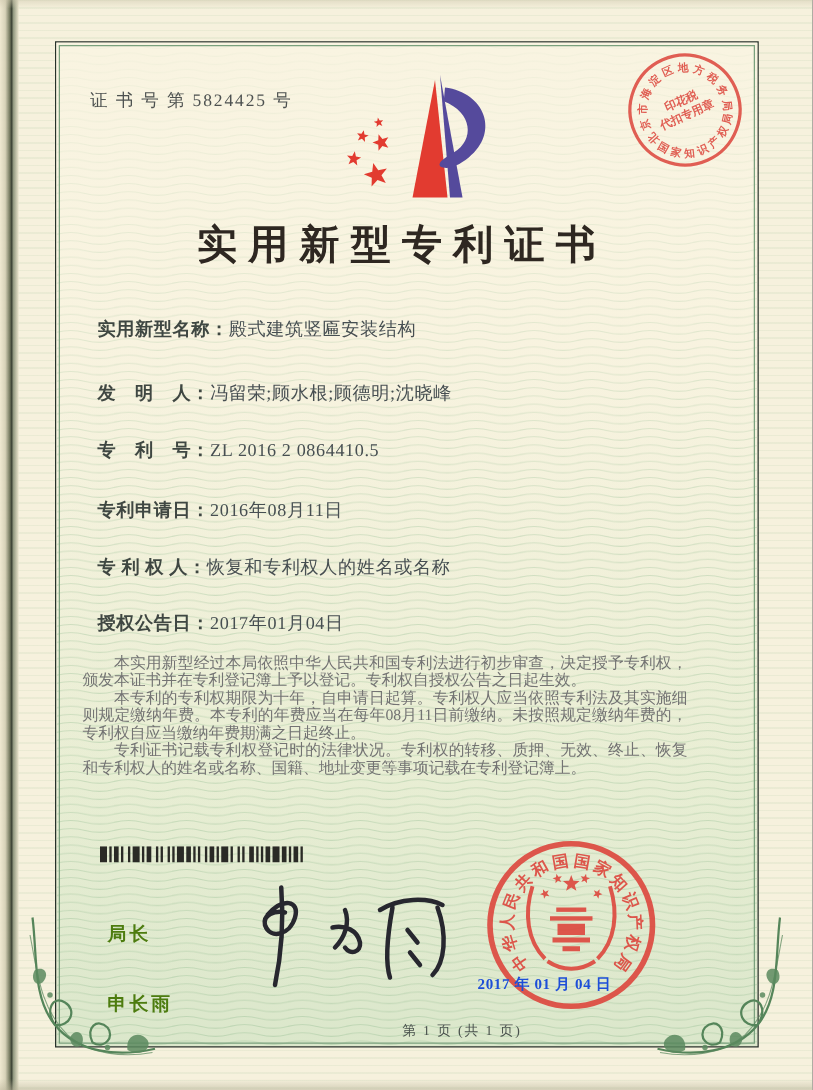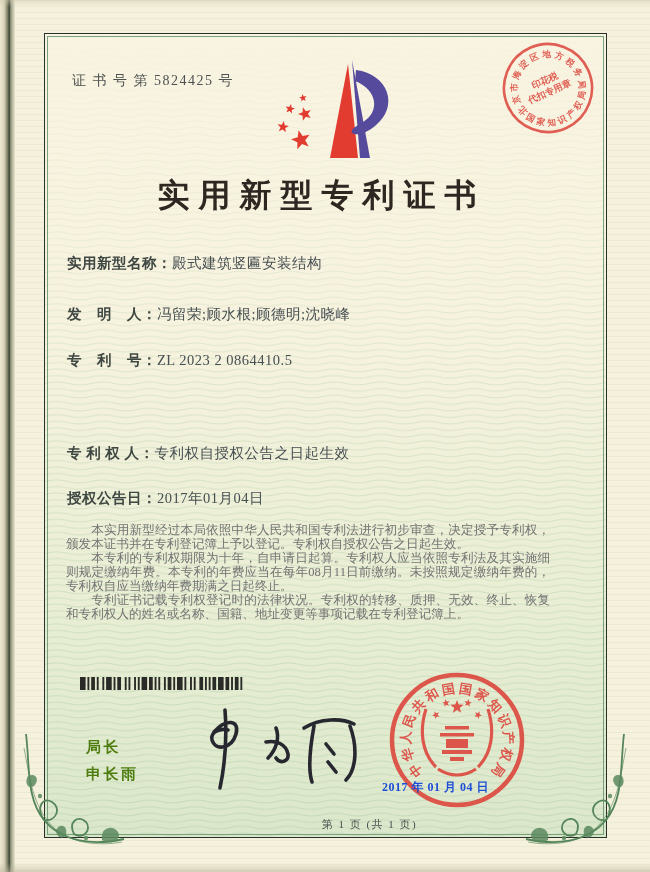--- a/index.html
+++ b/index.html
@@ -27,21 +27,21 @@
     background:linear-gradient(180deg,#f9f4e1 0%,#f7f2de 30%,#f0f0d9 52%,#e6edd2 74%,#dbe7cb 100%);
   }
   .frame-inner{position:absolute;inset:2px;border:1px solid #7aa17d;}
   .waves{position:absolute;inset:0;width:100%;height:100%;}
 
   .abs{position:absolute;z-index:4;}
   .cert-no{left:72px;top:72px;font-size:14px;letter-spacing:1.5px;color:#4d5150;}
   .title{left:44px;top:174px;width:546px;text-align:center;font-size:32px;font-weight:600;
     letter-spacing:9px;text-indent:9px;color:#2e2721;}
   .field{left:67px;width:500px;font-size:14.5px;color:#3f4742;white-space:nowrap;}
-  .field .lab{font-weight:600;letter-spacing:.5px;}
+  .field .lab{font-weight:600;letter-spacing:.5px;margin-left:11px;}
   .field .val{font-weight:500;color:#474f52;letter-spacing:.5px;}
   .paras{left:66px;top:523px;width:484px;font-size:12.6px;line-height:14px;
     text-align:justify;color:#737373;z-index:4;}
   .paras p{margin:0;text-indent:2em;}
   .signer{left:86px;font-size:15px;font-weight:700;letter-spacing:2.5px;color:#4d7c0f;
     font-family:"Liberation Sans", sans-serif;}
   .seal-date{left:382px;top:779px;width:170px;font-size:12px;font-weight:700;
     letter-spacing:.5px;color:#1d4ed8;z-index:9;}
   .footer{left:44px;top:817px;width:561px;text-align:center;font-size:11px;
     letter-spacing:1.5px;color:#49514d;padding-left:45px;}
@@ -149,24 +149,27 @@
 
   <div class="abs title">实用新型专利证书</div>
 
   <div class="abs field" style="top:254px">
     <span class="lab">实用新型名称：</span><span class="val">殿式建筑竖匾安装结构</span>
   </div>
   <div class="abs field" style="top:305px">
     <span class="lab">发　明　人：</span><span class="val">冯留荣;顾水根;顾德明;沈晓峰</span>
   </div>
   <div class="abs field" style="top:351px">
-    <span class="lab">专　利　号：</span><span class="val">ZL 2023 2 0864410.5</span>
+    <span class="lab">专　利　号：</span><span class="val">ZL 2016 2 0864410.5</span>
+  </div>
+  <div class="abs field" style="top:399px">
+    <span class="lab">专利申请日：</span><span class="val">2016年08月11日</span>
   </div>
   <div class="abs field" style="top:444px">
-    <span class="lab">专 利 权 人：</span><span class="val">专利权自授权公告之日起生效</span>
+    <span class="lab">专 利 权 人：</span><span class="val">恢复和专利权人的姓名或名称</span>
   </div>
   <div class="abs field" style="top:489px">
     <span class="lab">授权公告日：</span><span class="val">2017年01月04日</span>
   </div>
 
   <div class="abs paras">
     <p>本实用新型经过本局依照中华人民共和国专利法进行初步审查，决定授予专利权，颁发本证书并在专利登记簿上予以登记。专利权自授权公告之日起生效。</p>
     <p>本专利的专利权期限为十年，自申请日起算。专利权人应当依照专利法及其实施细则规定缴纳年费。本专利的年费应当在每年08月11日前缴纳。未按照规定缴纳年费的，专利权自应当缴纳年费期满之日起终止。</p>
     <p>专利证书记载专利权登记时的法律状况。专利权的转移、质押、无效、终止、恢复和专利权人的姓名或名称、国籍、地址变更等事项记载在专利登记簿上。</p>
   </div>
@@ -200,21 +203,21 @@
       <rect x="128.70" y="0" width="1.87" height="13" fill="#2a2a26"></rect>
       <rect x="132.43" y="0" width="3.73" height="13" fill="#2a2a26"></rect>
       <rect x="138.02" y="0" width="5.60" height="13" fill="#2a2a26"></rect>
       <rect x="145.48" y="0" width="3.73" height="13" fill="#2a2a26"></rect>
       <rect x="151.08" y="0" width="1.87" height="13" fill="#2a2a26"></rect>
       <rect x="154.81" y="0" width="3.73" height="13" fill="#2a2a26"></rect>
       <rect x="160.40" y="0" width="1.87" height="13" fill="#2a2a26"></rect>
     </svg>
 
   <div class="abs signer" style="top:738px">局长</div>
-  <div class="abs signer" style="top:765px">申长雨</div>
+  <div class="abs signer" style="top:794px">申长雨</div>
 
   <svg class="abs sig-svg" width="172" height="100" viewBox="0 0 172 100">
     <g fill="none" stroke="#27272f" stroke-width="3.6" stroke-linecap="round">
       <path d="M22,34 C34,20 48,22 44,36 C40,50 24,54 20,42 C18,34 28,30 36,32"></path>
       <path d="M33,12 C35,38 33,66 28,90"></path>
       <path d="M84,30 C88,40 84,52 76,60"></path>
       <path d="M74,44 C84,42 94,46 96,56 C97,64 88,66 84,60"></path>
       <path d="M112,30 C128,20 150,20 162,26"></path>
       <path d="M122,28 C118,50 116,72 120,84"></path>
       <path d="M158,28 C166,50 164,72 154,82"></path>

